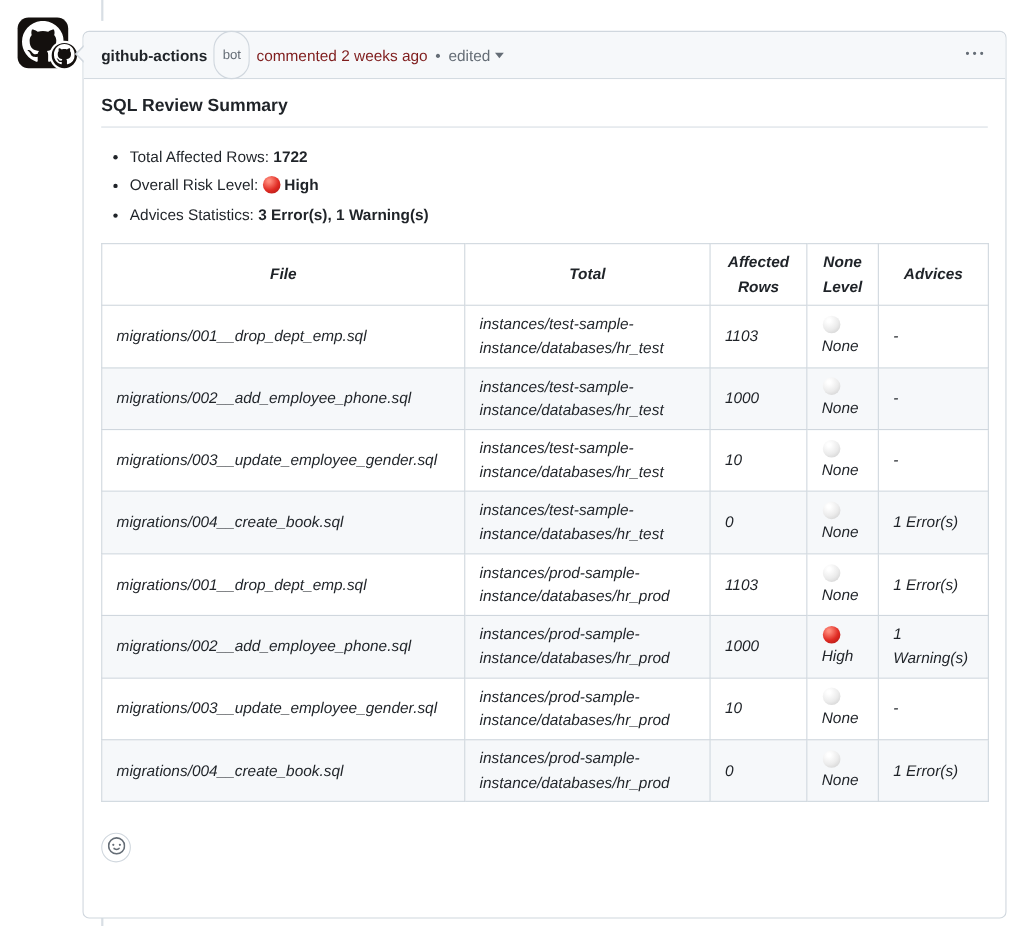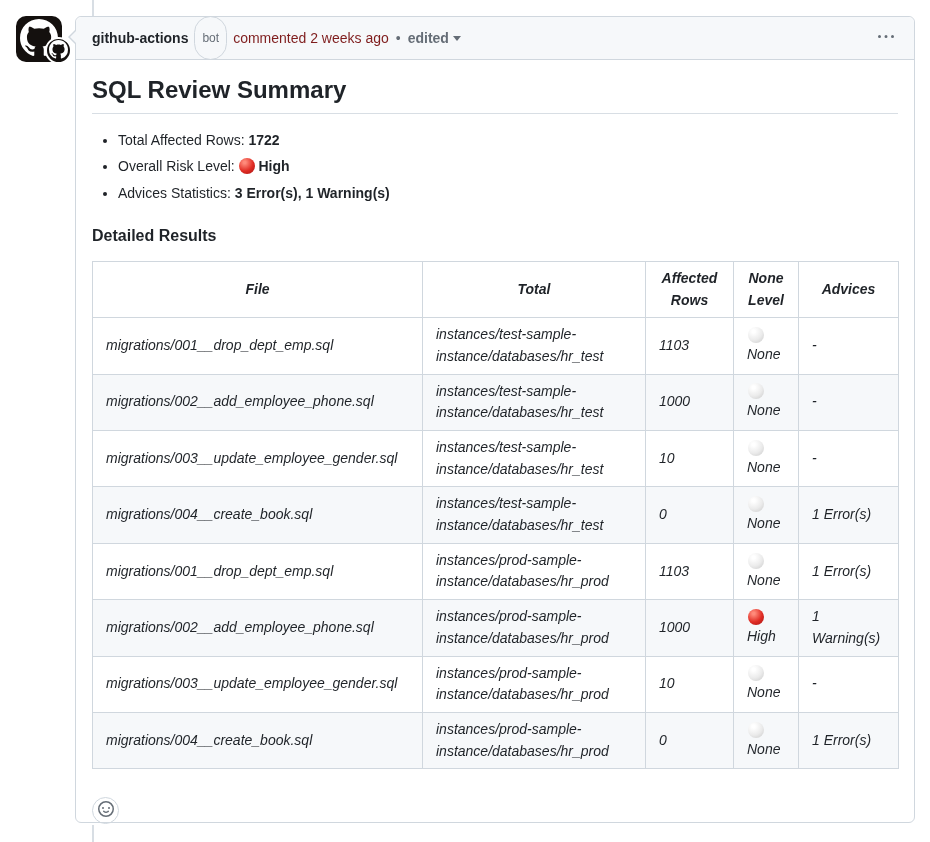--- a/index.html
+++ b/index.html
@@ -15,44 +15,44 @@
   
   .avatar { position: absolute; left: 16px; top: 16px; width: 46px; height: 46px;
     background: #14100e; border-radius: 10px; display: flex; align-items: center; justify-content: center; }
   .avatar svg { width: 38px; height: 38px; fill: #ffffff; }
   .avatar-badge { position: absolute; left: 45px; top: 37px; width: 27px; height: 27px;
     background: #14100e; border-radius: 50%; border: 2px solid #ffffff;
     display: flex; align-items: center; justify-content: center; }
   .avatar-badge svg { width: 19px; height: 19px; fill: #ffffff; }
 
   
-  .card { position: absolute; left: 75px; top: 16px; width: 840px; height: 807px;
+  .card { position: absolute; left: 75px; top: 28px; width: 840px; height: 807px;
     border: 1px solid #d0d7de; border-radius: 6px; background: #ffffff; }
   .card-header { position: relative; display: flex; align-items: center; gap: 6px;
     height: 43px; padding: 0 16px; background: #f6f8fa;
     border-bottom: 1px solid #d0d7de; border-radius: 6px 6px 0 0; }
   .caret-out, .caret-in { position: absolute; width: 0; height: 0;
     border-style: solid; border-width: 8px 8px 8px 0; }
   .caret-out { left: -8px; top: 12px; border-color: transparent #d0d7de transparent transparent; }
   .caret-in { left: -6.5px; top: 12px; border-color: transparent #f6f8fa transparent transparent; }
   .author { font-weight: bold; color: #1f2328; text-decoration: none; }
   .bot-badge { font-size: 12px; color: #656d76; border: 1px solid #d0d7de;
     border-radius: 999px; padding: 13px 7px; line-height: 16px; }
   .meta { color: #7f1d1d; }
   .sep { color: #656d76; margin: 0 1px; }
   .edited-btn { display: inline-flex; align-items: center; gap: 4px; color: #656d76;
-    background: none; border: none; font-size: 14px; cursor: pointer; font-family: inherit; font-weight: bold; }
+    background: none; border: none; font-size: 14px; cursor: pointer; font-family: inherit; }
   .tri-down { width: 0; height: 0; border-left: 4px solid transparent;
     border-right: 4px solid transparent; border-top: 5px solid #656d76; }
   .spacer { flex: 1; }
   .kebab-btn { background: none; border: none; cursor: pointer; padding: 4px; display: flex; }
 
   
   .card-body { padding: 16px; }
-  h2.summary-title { font-size: 24px; font-weight: bold; padding-bottom: 9px;
+  h2.summary-title { font-size: 16px; font-weight: bold; padding-bottom: 9px;
     border-bottom: 1px solid #d8dee4; margin-bottom: 16px; }
   ul.summary-list { margin: 0 0 16px 0; padding-left: 26px; }
   ul.summary-list li { margin-bottom: 6px; line-height: 1.45; }
   h3.details-title { font-size: 16px; font-weight: bold; margin: 24px 0 16px 0; }
 
   
   .dot { display: inline-block; width: 16px; height: 16px; border-radius: 50%; vertical-align: -3px; }
   .dot-red { background: radial-gradient(circle at 35% 28%, #ff8a7a 8%, #e02c24 55%, #a31212 100%); }
   .dot-gray { background: radial-gradient(circle at 35% 28%, #ffffff 10%, #ebebeb 55%, #c9c9c9 100%); }
 
@@ -124,21 +124,20 @@
           <span>Total Affected Rows: </span><strong>1722</strong>
         </li>
         <li>
           <span>Overall Risk Level: </span><span class="dot dot-red"></span> <strong>High</strong>
         </li>
         <li>
           <span>Advices Statistics: </span><strong>3 Error(s), 1 Warning(s)</strong>
         </li>
       </ul>
 
-      <h3 class="details-title">Detailed Results</h3>
 
       <table class="results">
         <colgroup>
           <col style="width:330px">
             <col style="width:223px">
             <col style="width:88px">
             <col style="width:65px">
             <col style="width:100px">
         </colgroup>
         <thead>

